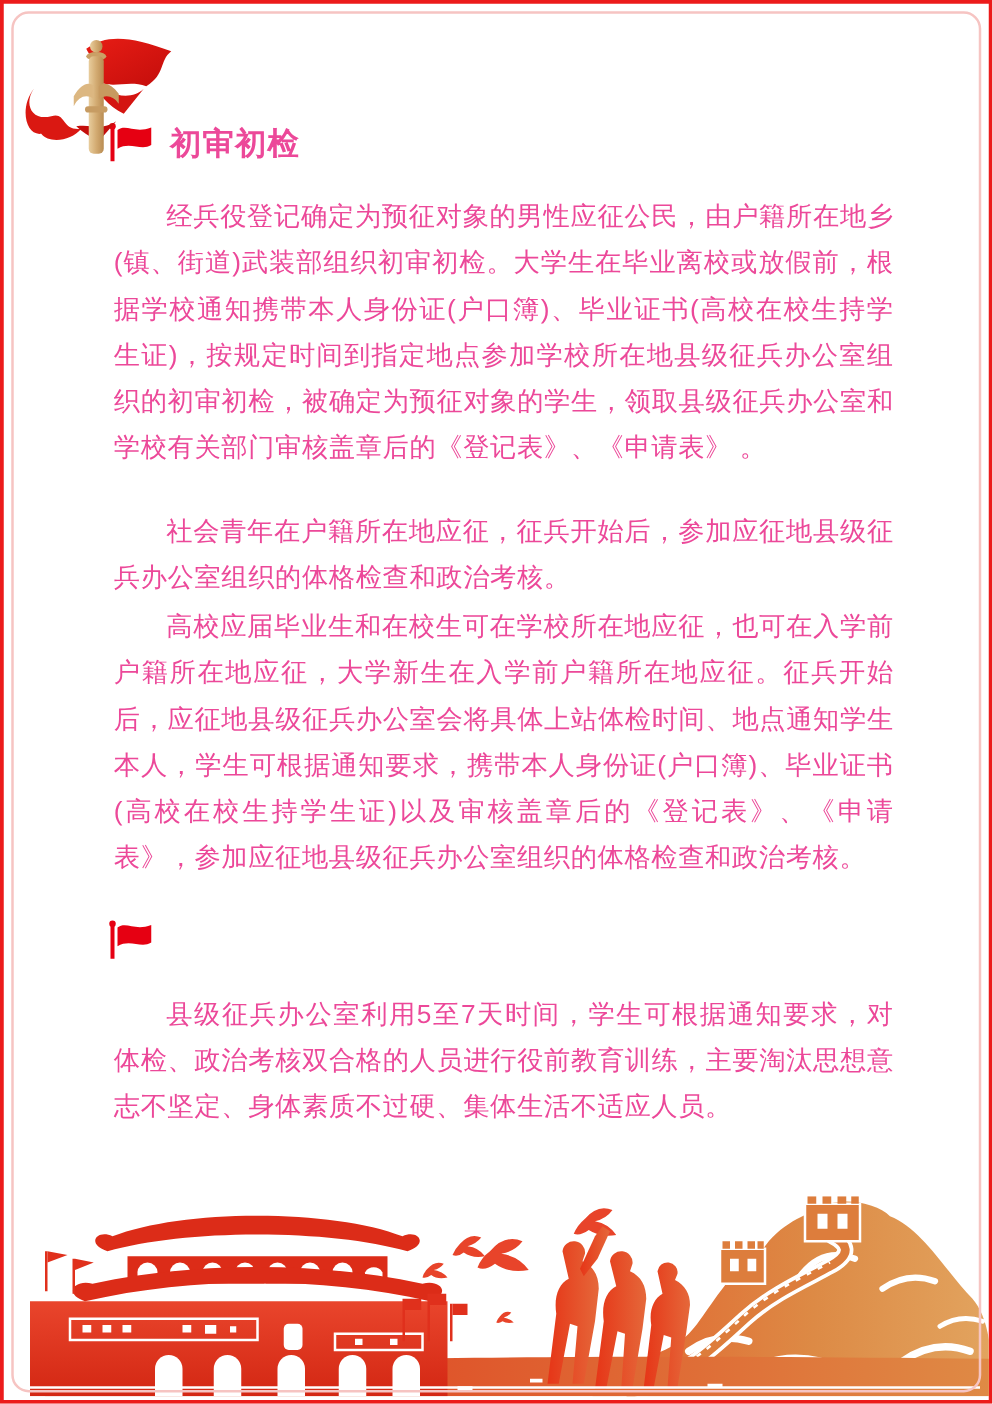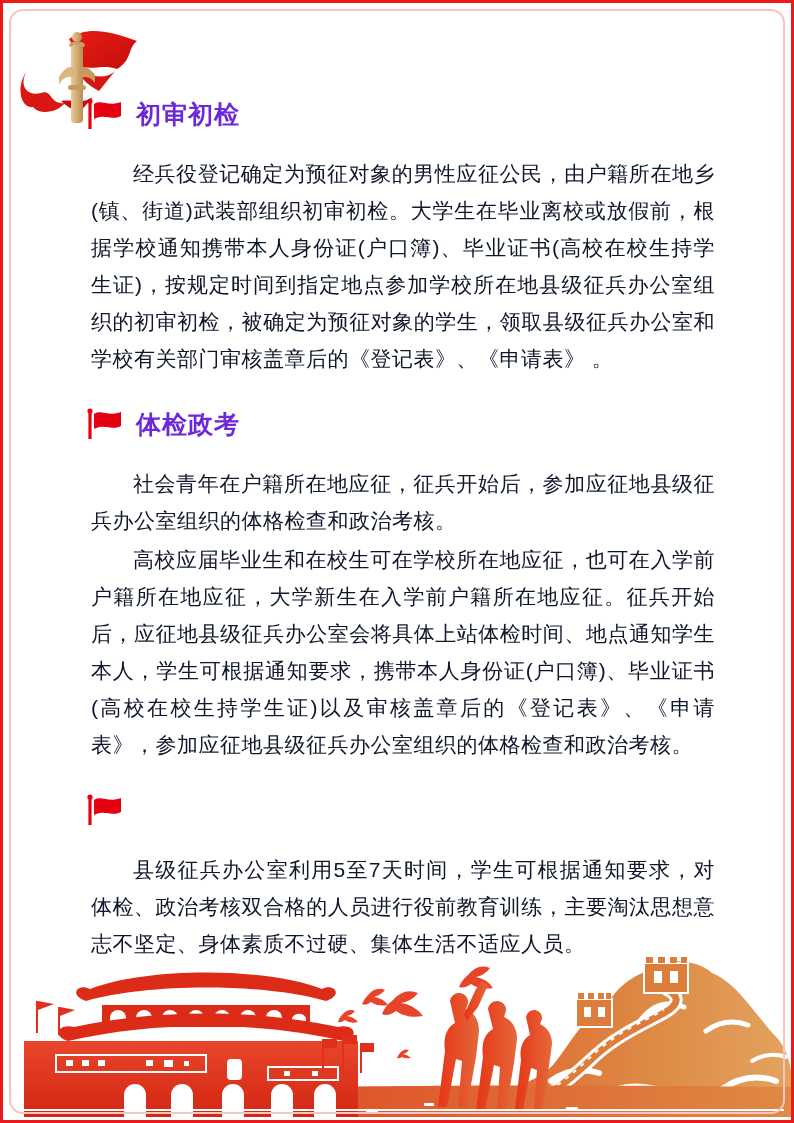--- a/index.html
+++ b/index.html
@@ -10,27 +10,27 @@
   }
   .inner-frame{
     position:absolute;top:6px;left:6px;right:6px;bottom:6px;
     border:2px solid #f6c4c2;border-radius:14px;pointer-events:none;z-index:4;
   }
   .emblem{position:absolute;top:22px;left:14px;width:132px;height:102px;z-index:3;}
   .content{position:absolute;left:88px;top:94px;width:624px;z-index:2;}
   .section{margin:0 0 30px 0;}
   .section-title{
     display:flex;align-items:center;gap:13px;
-    color:#6d28d9;font-size:25px;font-weight:bold;letter-spacing:1px;
+    color:#ec4899;font-size:25px;font-weight:bold;letter-spacing:1px;
     margin:0 0 24px -4px;height:34px;
   }
   .flag-icon{flex:0 0 auto;display:block;}
   .para{
     margin:0;text-indent:2em;font-size:21px;line-height:37px;
-    color:#0f172a;text-align:justify;letter-spacing:0.5px;
+    color:#ec4899;text-align:justify;letter-spacing:0.5px;
   }
   .para + .para{margin-top:2px;}
   .footer-art{position:absolute;left:3px;bottom:3px;width:788px;height:160px;z-index:1;}
 </style>
 </head>
 <body>
 
 <div class="page">
 
   <svg class="emblem" viewBox="0 0 132 102">
@@ -68,28 +68,20 @@
           <circle cx="3" cy="3" r="2.6" fill="#e60012"></circle>
           <rect x="1.4" y="4" width="3.2" height="27" fill="#e60012"></rect>
           <path d="M7,6 C14,1 21,9 34,4 L34,18 C26,23 17,15 7,21 Z" fill="#e60012"></path>
         </svg>
         <span>初审初检</span>
       </div>
       <p class="para">经兵役登记确定为预征对象的男性应征公民，由户籍所在地乡(镇、街道)武装部组织初审初检。大学生在毕业离校或放假前，根据学校通知携带本人身份证(户口簿)、毕业证书(高校在校生持学生证)，按规定时间到指定地点参加学校所在地县级征兵办公室组织的初审初检，被确定为预征对象的学生，领取县级征兵办公室和学校有关部门审核盖章后的《登记表》、《申请表》 。</p>
     </div>
 
     <div class="section">
-      <div class="section-title">
-        <svg class="flag-icon" width="36" height="32" viewBox="0 0 36 32">
-          <circle cx="3" cy="3" r="2.6" fill="#e60012"></circle>
-          <rect x="1.4" y="4" width="3.2" height="27" fill="#e60012"></rect>
-          <path d="M7,6 C14,1 21,9 34,4 L34,18 C26,23 17,15 7,21 Z" fill="#e60012"></path>
-        </svg>
-        <span>体检政考</span>
-      </div>
       <p class="para">社会青年在户籍所在地应征，征兵开始后，参加应征地县级征兵办公室组织的体格检查和政治考核。</p>
       <p class="para">高校应届毕业生和在校生可在学校所在地应征，也可在入学前户籍所在地应征，大学新生在入学前户籍所在地应征。征兵开始后，应征地县级征兵办公室会将具体上站体检时间、地点通知学生本人，学生可根据通知要求，携带本人身份证(户口簿)、毕业证书(高校在校生持学生证)以及审核盖章后的《登记表》、《申请表》，参加应征地县级征兵办公室组织的体格检查和政治考核。</p>
     </div>
 
     <div class="section">
       <div class="section-title">
         <svg class="flag-icon" width="36" height="32" viewBox="0 0 36 32">
           <circle cx="3" cy="3" r="2.6" fill="#e60012"></circle>
           <rect x="1.4" y="4" width="3.2" height="27" fill="#e60012"></rect>
           <path d="M7,6 C14,1 21,9 34,4 L34,18 C26,23 17,15 7,21 Z" fill="#e60012"></path>

